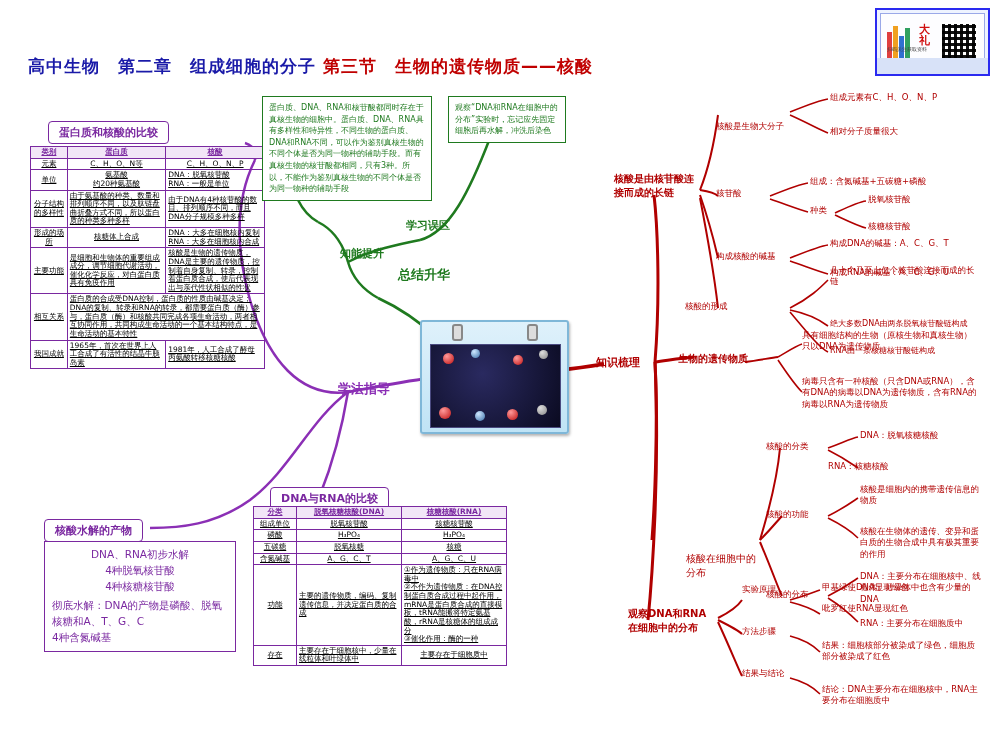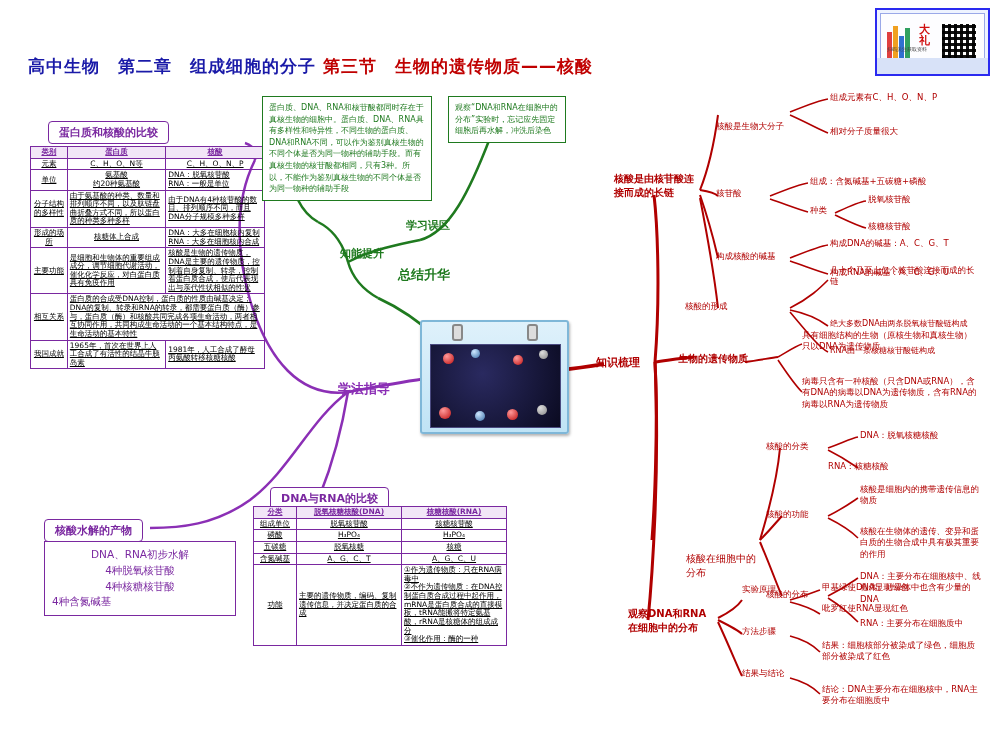--- a/index.html
+++ b/index.html
@@ -201,20 +201,21 @@
       <div class="mol" style="left:76px;top:64px;width:11px;height:11px;background:radial-gradient(circle at 35% 30%,#ff9a9a,#c01010);"></div>
       <div class="mol" style="left:106px;top:60px;width:10px;height:10px;background:radial-gradient(circle at 35% 30%,#dddddd,#888);"></div>
     </div>
   </div>
 </div>
 
 <div class="abs purple-box" style="left:44px;top:541px;width:192px;">
   <div style="text-align:center;">DNA、RNA初步水解</div>
   <div style="text-align:center;">4种脱氧核苷酸</div>
   <div style="text-align:center;">4种核糖核苷酸</div>
+  <div style="margin-top:4px;">彻底水解：DNA的产物是磷酸、脱氧核糖和A、T、G、C</div>
   <div>4种含氮碱基</div>
 </div>
 
 <table class="abs tbl" id="tbl-dna" style="left:253px;top:506px;width:254px;">
   <tbody>
       <tr>
     <td class="hdr" style="width:40px;">分类</td>
     <td class="hdr" style="width:105px;">脱氧核糖核酸(DNA)</td>
     <td class="hdr" style="width:105px;">核糖核酸(RNA)</td>
   </tr>
@@ -237,20 +238,25 @@
     <td class="ctr">含氮碱基</td>
     <td class="ctr">A、G、C、T</td>
     <td class="ctr">A、G、C、U</td>
   </tr>
   <tr>
     <td class="ctr">功能</td>
     <td>主要的遗传物质，编码、复制遗传信息，并决定蛋白质的合成</td>
     <td style="white-space:pre-line;">①作为遗传物质：只在RNA病毒中
 ②不作为遗传物质：在DNA控制蛋白质合成过程中起作用，mRNA是蛋白质合成的直接模板，tRNA能搬将特定氨基酸，rRNA是核糖体的组成成分
 ③催化作用：酶的一种</td>
+  </tr>
+  <tr>
+    <td class="ctr">存在</td>
+    <td>主要存在于细胞核中，少量在线粒体和叶绿体中</td>
+    <td class="ctr">主要存在于细胞质中</td>
   </tr>
 </tbody>
   </table>
 
 <div class="abs branch-label" style="left:596px;top:355px;color:#b00000;">知识梳理</div>
 
 <div class="abs red-leaf wrap" style="left:614px;top:172px;width:84px;font-weight:bold;font-size:10px;">核酸是由核苷酸连接而成的长链</div>
 <div class="abs red-leaf" style="left:678px;top:352px;font-weight:bold;font-size:10px;">生物的遗传物质</div>
 <div class="abs red-leaf wrap" style="left:686px;top:528px;width:72px;font-weight:normal;font-size:10px;margin-top:24px;">核酸在细胞中的分布</div>
 <div class="abs red-leaf wrap" style="left:628px;top:607px;width:88px;font-weight:bold;font-size:10px;">观察DNA和RNA在细胞中的分布</div>

